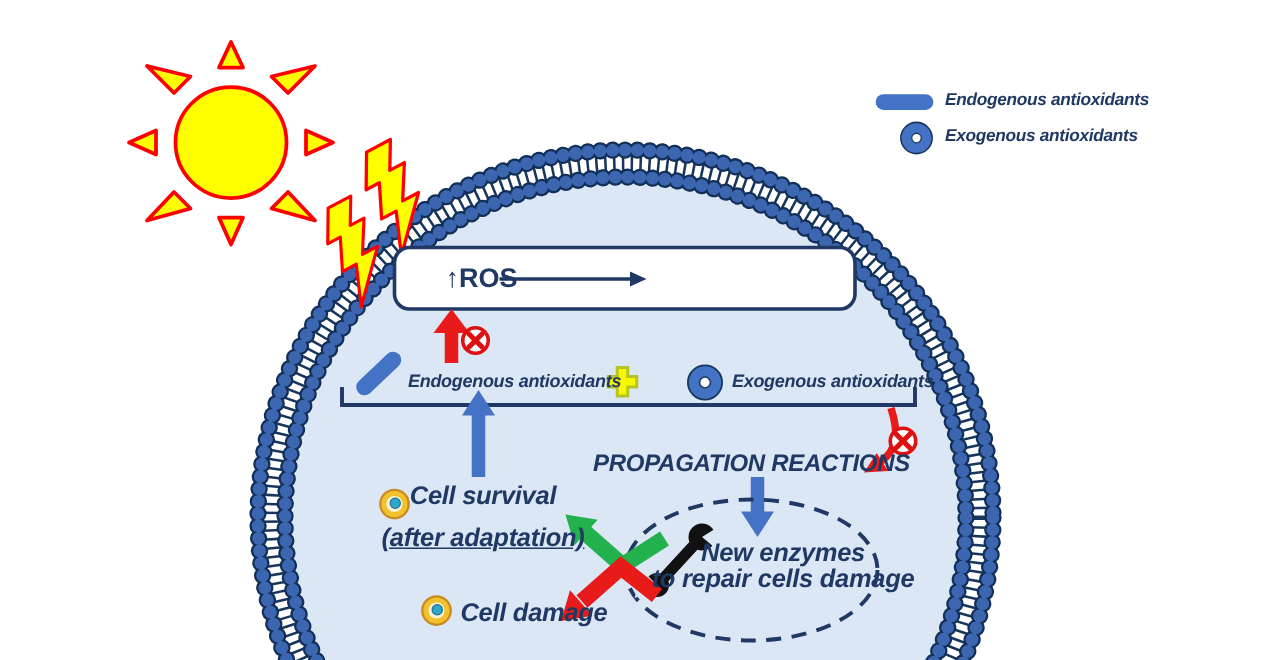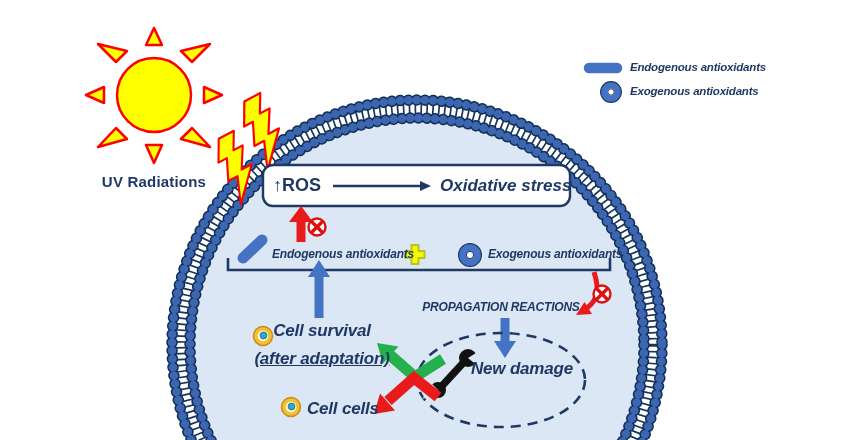--- a/index.html
+++ b/index.html
@@ -10,25 +10,25 @@
   }
   #stage svg{position:absolute;left:0;top:0;}
   .txt{
     position:absolute;color:#203864;font-weight:bold;white-space:nowrap;
     line-height:1.1;
     text-align:right;
   }
   .it{font-style:italic;}
   .ctr{transform:translateX(-50%);text-align:center;}
   .uv-label{font-size:15px;letter-spacing:.2px;}
-  .ros{font-size:18px;}
+  .ros{font-size:18px;margin-left:24px;}
   .stress{font-size:17px;}
   .rowlab{font-size:12px;letter-spacing:-0.2px;}
   .leglab{font-size:11.5px;letter-spacing:-0.2px;}
-  .prop{font-size:12px;letter-spacing:-0.2px;}
+  .prop{font-size:16px;letter-spacing:-0.2px;}
   .small{font-size:17px;letter-spacing:-0.2px;}
 </style>
 </head>
 <body>
 
 <div id="stage">
 
 <svg width="853" height="440" viewBox="0 0 853 440">
 
   <g>
@@ -143,33 +143,32 @@
   </g>
 
   <line x1="589" y1="68" x2="617" y2="68" stroke="#4472c4" stroke-width="10.5" stroke-linecap="round"></line>
   <g>
     <circle cx="611" cy="92" r="6.8" fill="none" stroke="#4472c4" stroke-width="6.8"></circle>
     <circle cx="611" cy="92" r="10.4" fill="none" stroke="#17365d" stroke-width="1.1"></circle>
     <circle cx="611" cy="92" r="3.2" fill="#ffffff" stroke="#17365d" stroke-width="0.9"></circle>
   </g>
 </svg>
 
-<div class="txt uv-label ctr" style="left:154px;top:174px;">UV Radiations</div>
 
 <div class="txt leglab it" style="left:630px;top:61px;">Endogenous antioxidants</div>
 <div class="txt leglab it" style="left:630px;top:85px;">Exogenous antioxidants</div>
 
 <div class="txt ros" style="left:273px;top:176px;">↑ROS</div>
-<div class="txt stress it" style="left:440px;top:177px;">Oxidative stress</div>
 
 <div class="txt rowlab it" style="left:272px;top:248px;">Endogenous antioxidants</div>
 <div class="txt rowlab it" style="left:488px;top:248px;">Exogenous antioxidants</div>
 
 <div class="txt prop it ctr" style="left:501px;top:301px;">PROPAGATION REACTIONS</div>
 
-<div class="txt small it ctr" style="left:522px;top:360px;">New damage</div>
+<div class="txt small it ctr" style="left:522px;top:360px;">New enzymes</div>
+<div class="txt small it ctr" style="left:522px;top:377px;">to repair cells damage</div>
 
 <div class="txt small it ctr" style="left:322px;top:322px;">Cell survival</div>
 <div class="txt small it ctr" style="left:322px;top:350px;text-decoration:underline;">(after adaptation)</div>
 
-<div class="txt small it" style="left:307px;top:400px;">Cell cells</div>
+<div class="txt small it" style="left:307px;top:400px;">Cell damage</div>
 
 </div>
 
 </body></html>

